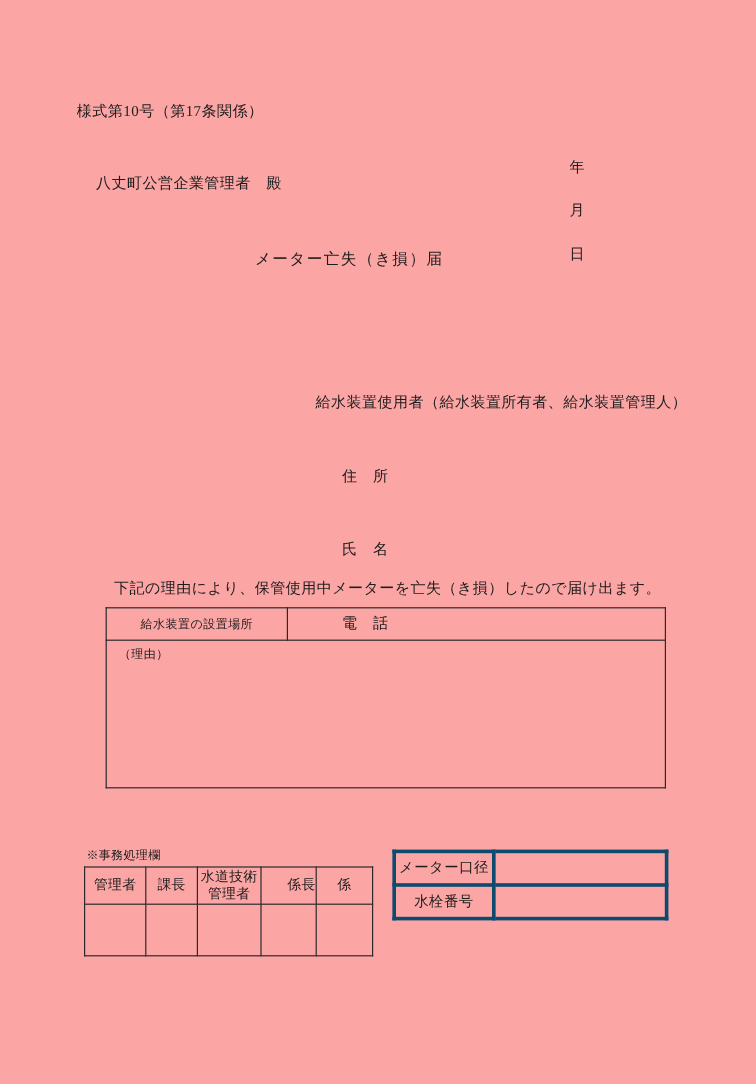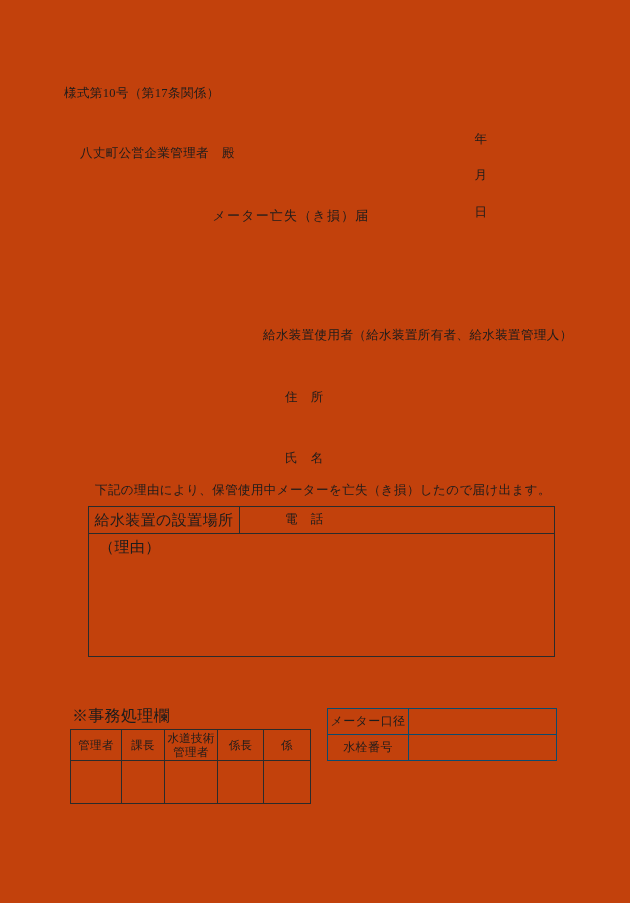--- a/index.html
+++ b/index.html
@@ -9,21 +9,21 @@
     background: #ffffff;
   }
   body {
     font-family: "Liberation Serif", "DejaVu Serif", serif;
     color: #1a1a1a;
   }
   #page {
     position: relative;
     width: 630px;
     height: 903px;
-    background: #c2410c;
+    background: #fca5a5;
     overflow: hidden;
   }
   .abs { position: absolute; }
   .txt {
     font-size: 12.5px;
     line-height: 1.45;
     color: #1c1c1c;
     white-space: pre;
     letter-spacing: 0.4px;
   }
@@ -55,21 +55,21 @@
 
   
   #main-table {
     left: 88px; top: 506px;
     width: 467px;
     border-collapse: collapse;
     table-layout: fixed;
   }
   #main-table td {
     border: 1px solid #2b2b2b;
-    font-size: 15px;
+    font-size: 10px;
     color: #1c1c1c;
     letter-spacing: 0.4px;
     padding: 0;
   }
   #main-table .lbl-cell {
     width: 150px;
     height: 26px;
     text-align: center;
     vertical-align: middle;
   }
@@ -78,21 +78,21 @@
     height: 118px;
     vertical-align: top;
     padding: 4px 0 0 10px;
     text-align: left;
     margin-left: 44px;
   }
 
   
   #admin-section { left: 70px; top: 706px; }
   #admin-caption {
-    font-size: 16px;
+    font-size: 10px;
     letter-spacing: 0.3px;
     margin: 0 0 2px 2px;
     color: #1c1c1c;
     white-space: pre;
   }
   #admin-table {
     border-collapse: collapse;
     table-layout: fixed;
     width: 235px;
     padding-left: 40px;
@@ -106,32 +106,32 @@
     text-align: center;
     vertical-align: middle;
     padding: 0;
     line-height: 1.25;
   }
   #admin-table th { height: 30px; }
   #admin-table td.sign-cell { height: 42px; }
   #admin-table .c0 { width: 50px; }
   #admin-table .c1 { width: 42px; }
   #admin-table .c2 { width: 52px; }
-  #admin-table .c3 { width: 45px; }
+  #admin-table .c3 { width: 45px; text-align: right; }
   #admin-table .c4 { width: 46px; }
 
   
   #meter-table {
     left: 327px; top: 708px;
     width: 230px;
     border-collapse: collapse;
     table-layout: fixed;
   }
   #meter-table td {
-    border: 1px solid #0c4a6e;
+    border: 3px solid #0c4a6e;
     font-size: 12px;
     letter-spacing: 0.4px;
     color: #1c1c1c;
     height: 25px;
     padding: 0;
     vertical-align: middle;
   }
   #meter-table td.m-label {
     width: 80px;
     text-align: center;

